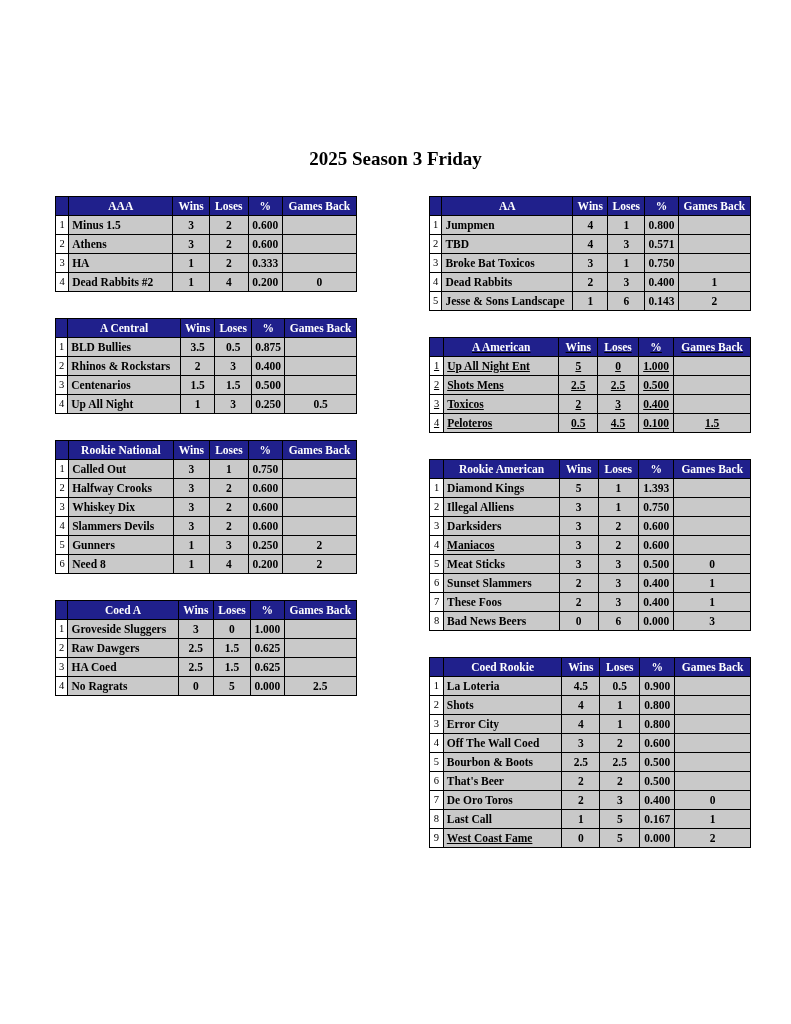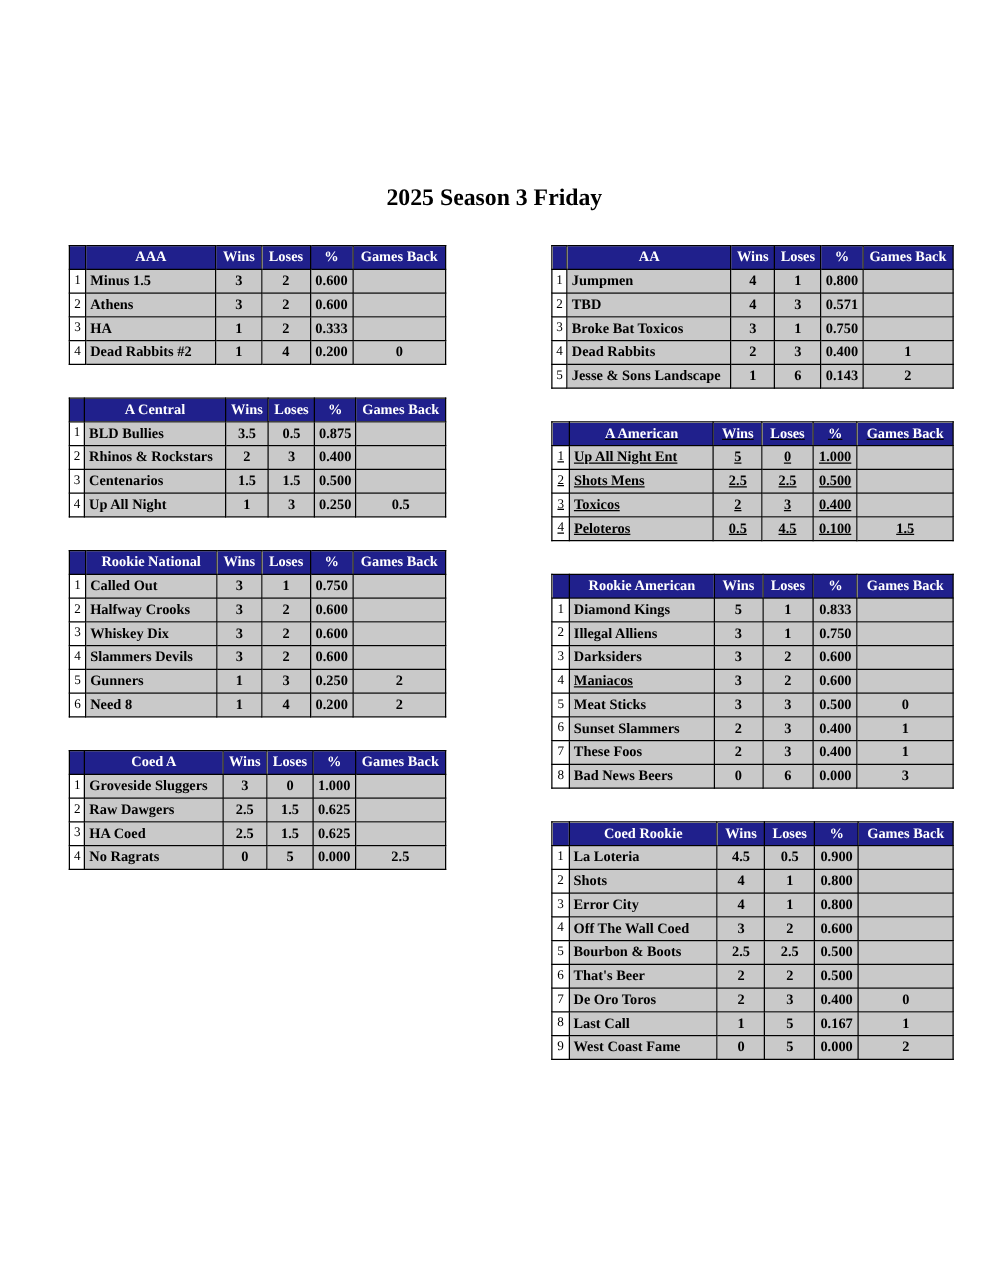--- a/index.html
+++ b/index.html
@@ -26,21 +26,21 @@
     font-family: "Liberation Serif", serif;
   }
   .col-left {
     position: absolute;
     left: 27px;
     top: 196px;
     width: 330px;
   }
   .col-right {
     position: absolute;
-    left: 413px;
+    left: 401px;
     top: 196px;
     width: 350px;
   }
   .std-table {
     border-collapse: collapse;
     font-size: 11.5px;
     font-family: "Liberation Serif", serif;
     table-layout: fixed;
     margin-bottom: 26px;
     margin-left: 28px;
@@ -412,21 +412,21 @@
           <th class="c-pct">%</th>
           <th class="c-gb">Games Back</th>
         </tr>
       </thead>
       <tbody>
         <tr>
           <td class="rank c-rank">1</td>
           <td class="team c-team" style="width: 142px;">Diamond Kings</td>
           <td class="num c-wins">5</td>
           <td class="num c-loses">1</td>
-          <td class="num c-pct">0.833</td>
+          <td class="num c-pct">1.393</td>
           <td class="num c-gb"></td>
         </tr>
         <tr>
           <td class="rank c-rank">2</td>
           <td class="team c-team" style="width: 142px;">Illegal Alliens</td>
           <td class="num c-wins">3</td>
           <td class="num c-loses">1</td>
           <td class="num c-pct">0.750</td>
           <td class="num c-gb"></td>
         </tr>
@@ -551,21 +551,21 @@
         <tr>
           <td class="rank c-rank">8</td>
           <td class="team c-team" style="width: 142px;">Last Call</td>
           <td class="num c-wins">1</td>
           <td class="num c-loses">5</td>
           <td class="num c-pct">0.167</td>
           <td class="num c-gb">1</td>
         </tr>
         <tr>
           <td class="rank c-rank">9</td>
-          <td class="team c-team" style="width: 142px;">West Coast Fame</td>
+          <td class="team c-team" style="width: 142px; text-decoration: underline;">West Coast Fame</td>
           <td class="num c-wins">0</td>
           <td class="num c-loses">5</td>
           <td class="num c-pct">0.000</td>
           <td class="num c-gb">2</td>
         </tr>
       </tbody>
     </table>
   </div>
 
 </body></html>

